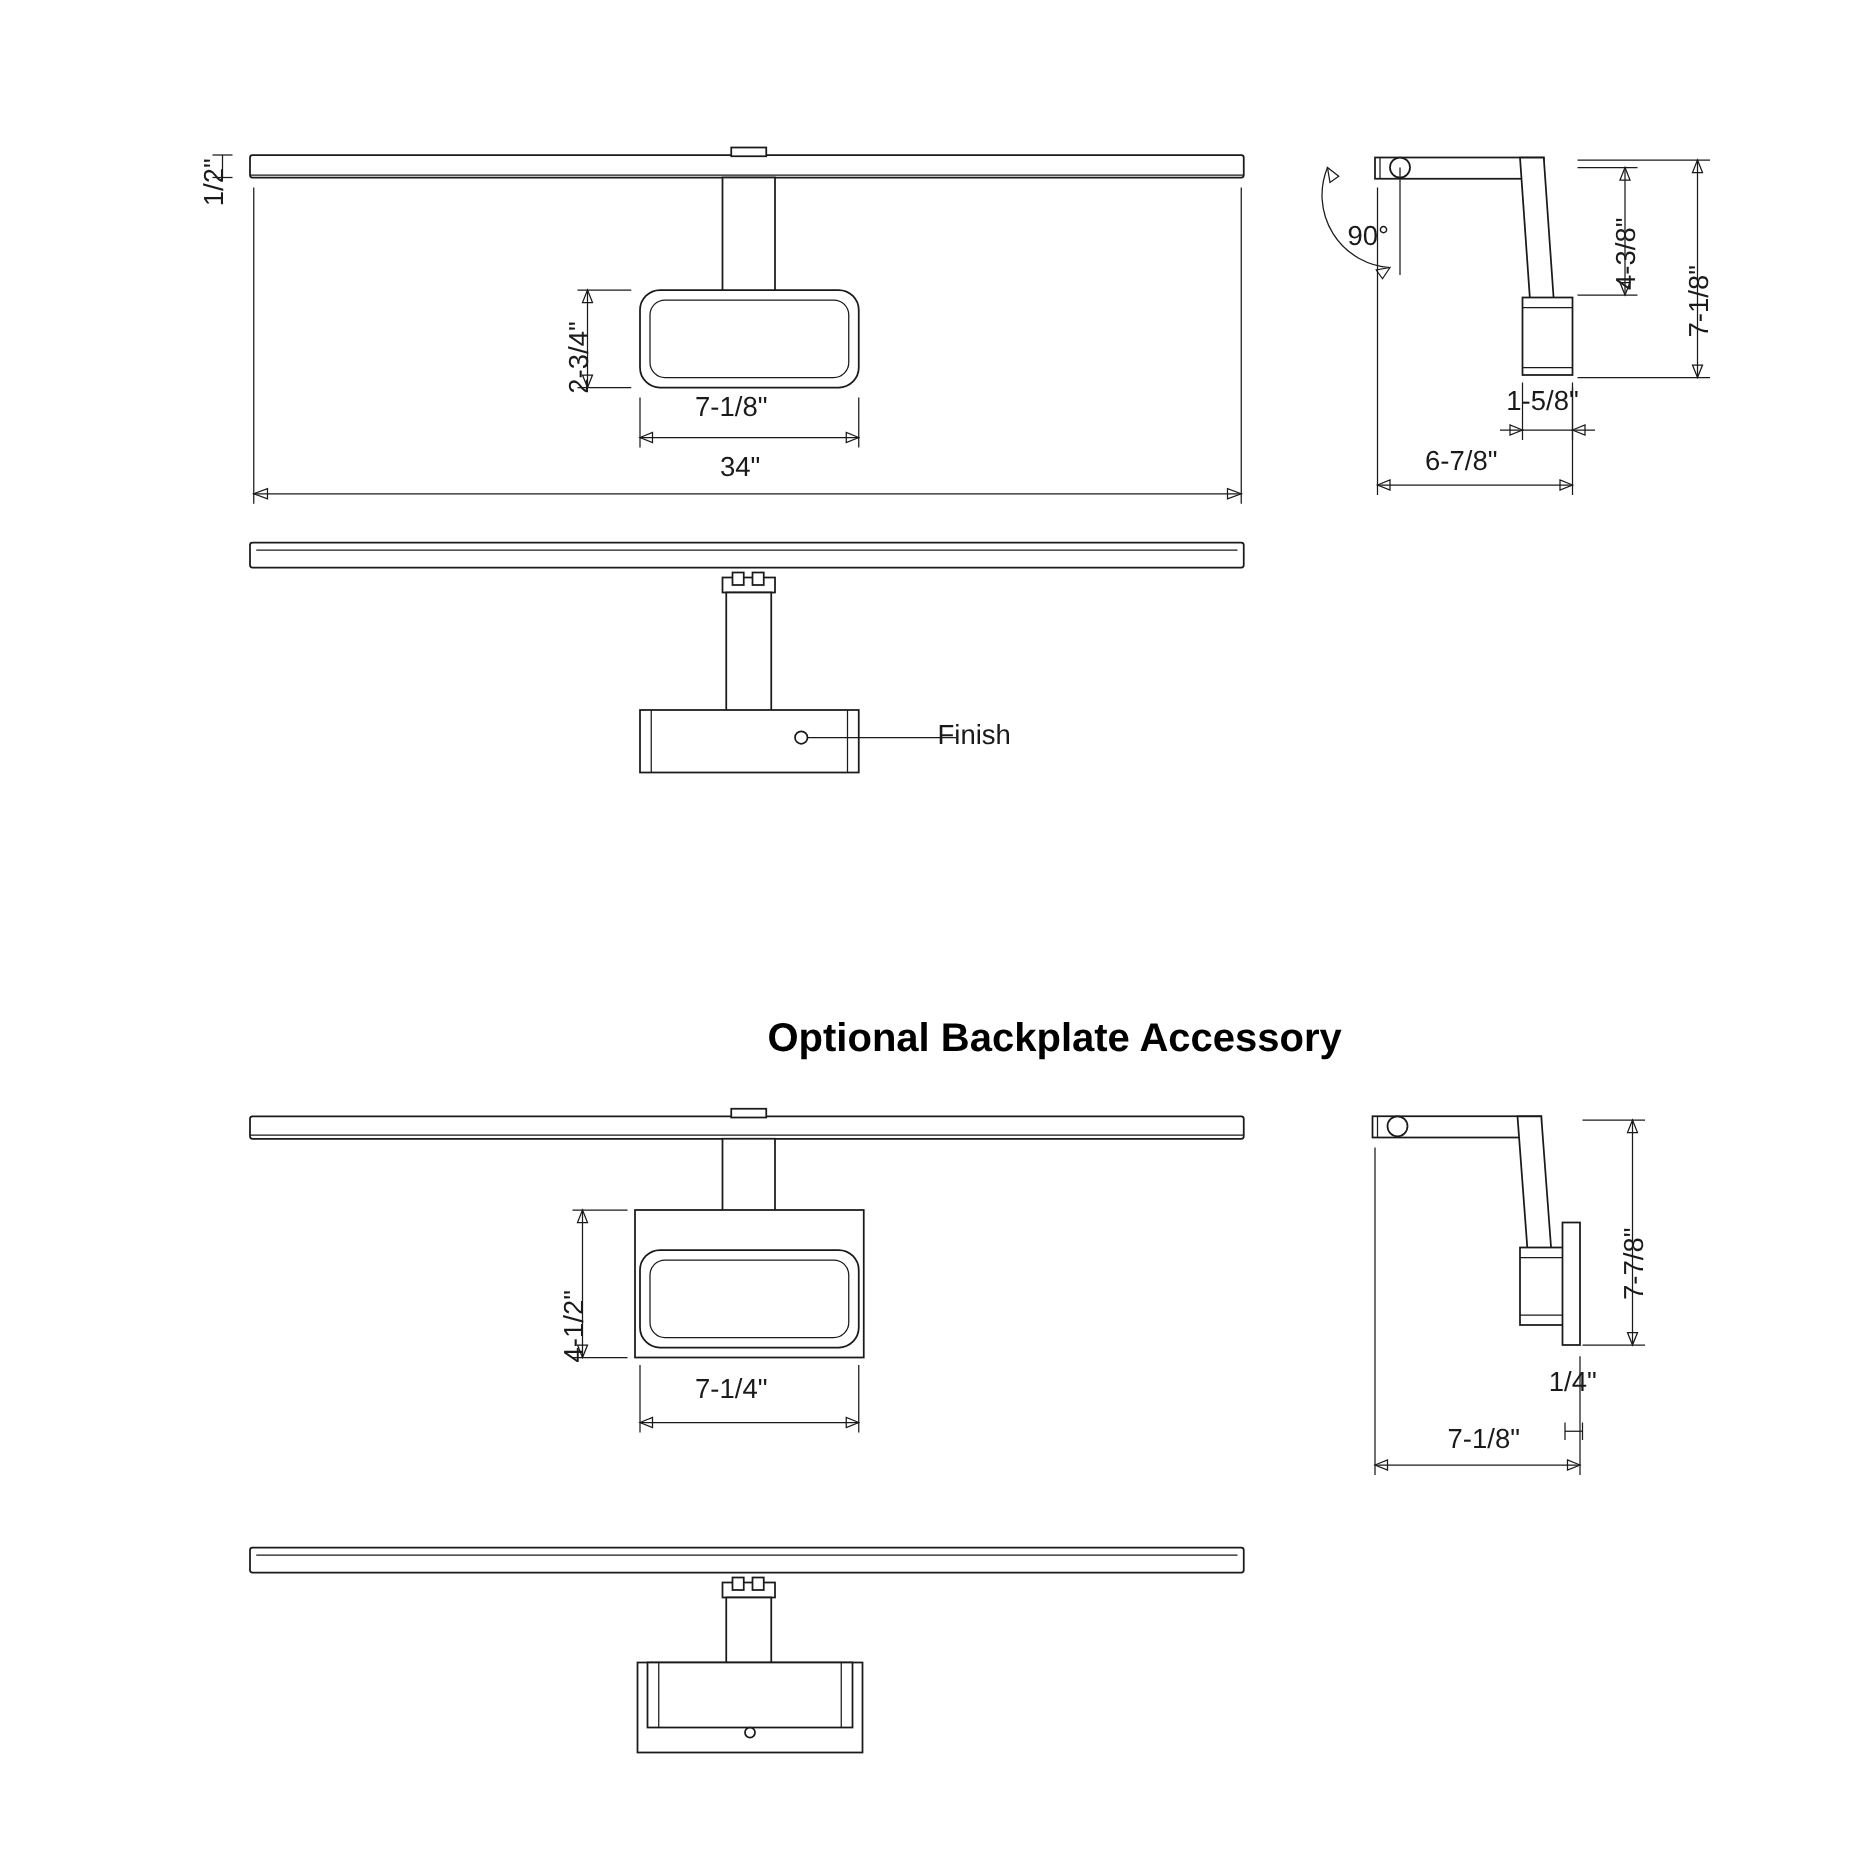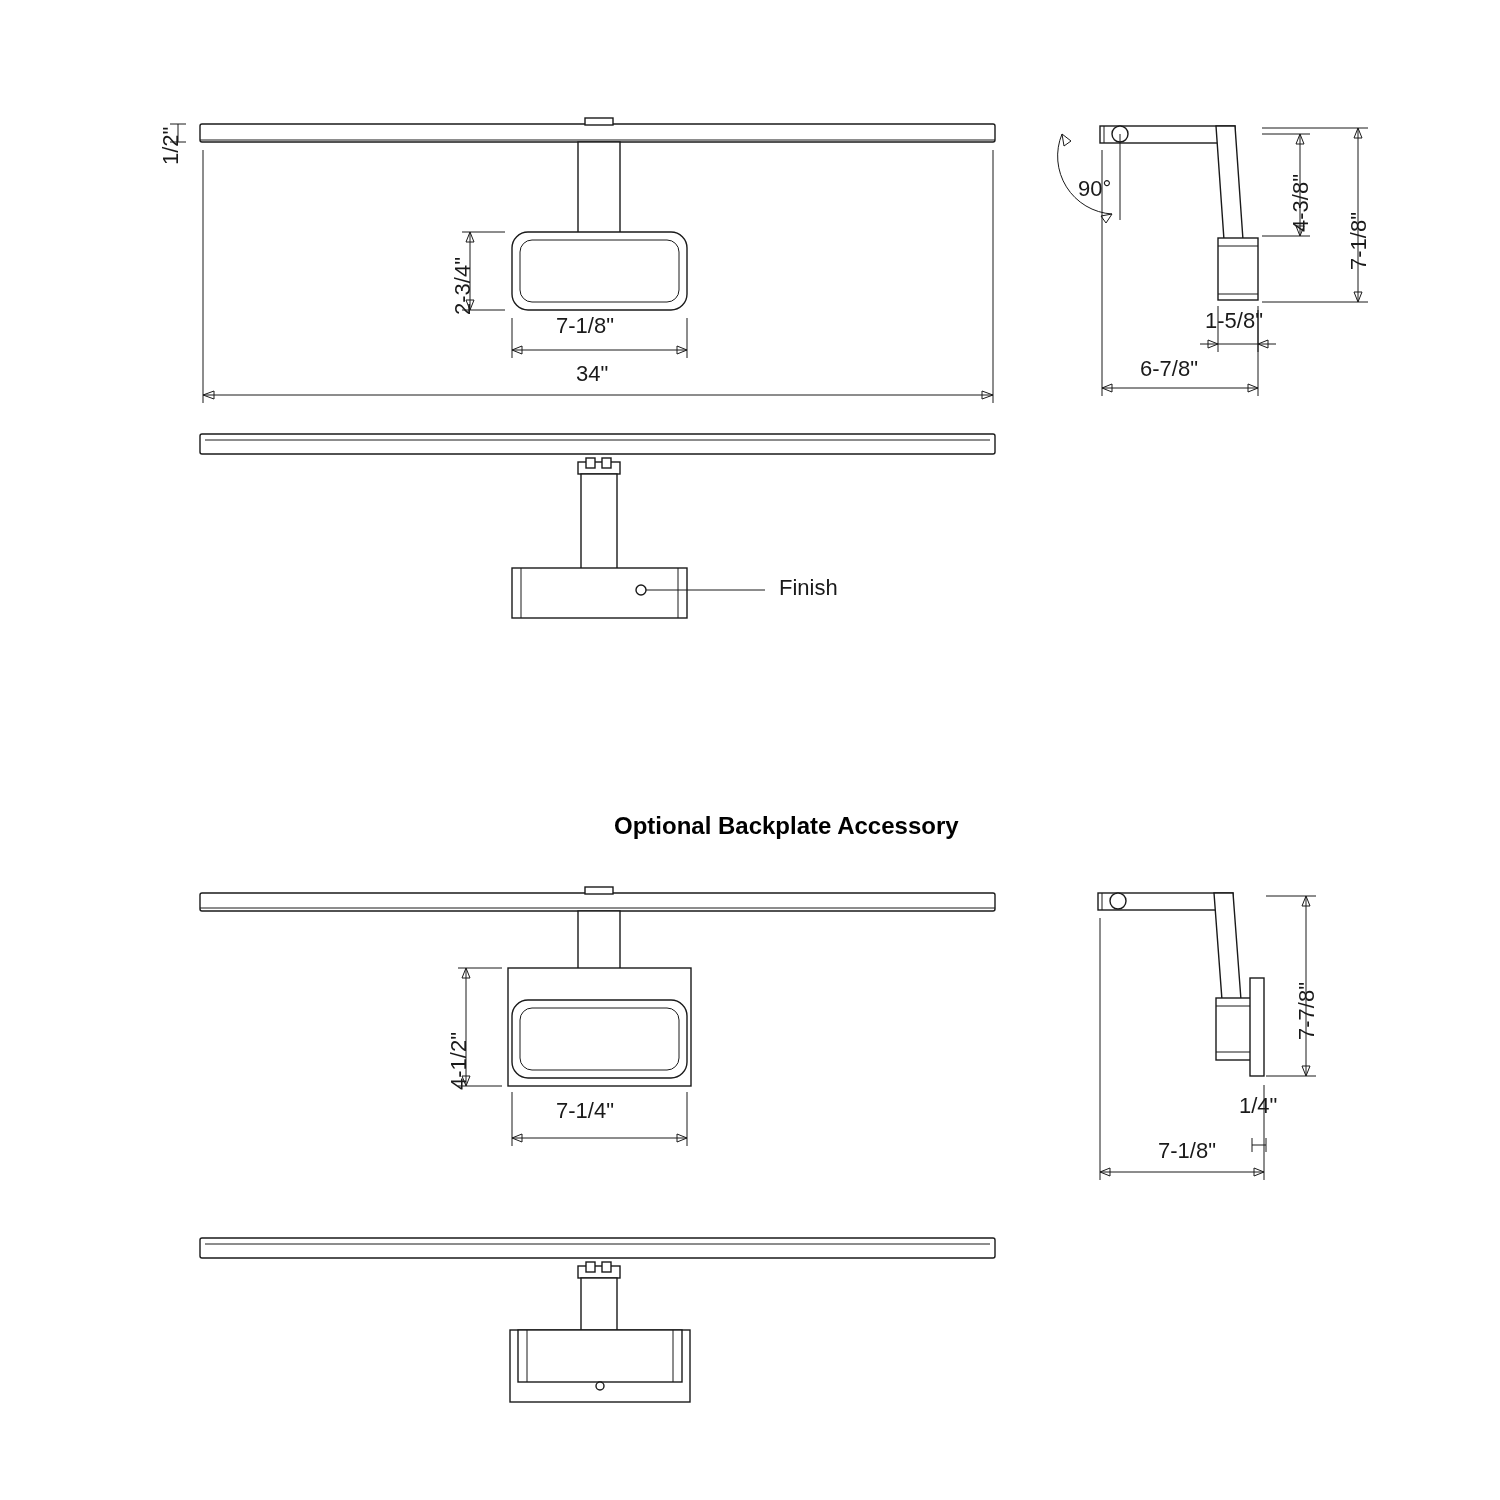--- a/index.html
+++ b/index.html
@@ -54,21 +54,21 @@
     white-space: nowrap;
     line-height: 1;
   }
   .rot {
     transform-origin: 0 0;
     transform: rotate(-90deg);
   }
   .section-title {
     position: absolute;
     font-family: "Liberation Sans", sans-serif;
-    font-size: 24px;
+    font-size: 32px;
     font-weight: bold;
     color: #000000;
     white-space: nowrap;
   }
 </style>
 </head>
 <body>
 
 <div id="sheet">
 
@@ -281,21 +281,21 @@
   <div class="label-box" style="left:1078px; top:178px;">90°</div>
 
   <div class="label-box rot" style="left:1290px; top:232px;">4-3/8"</div>
 
   <div class="label-box rot" style="left:1348px; top:270px;">7-1/8"</div>
 
   <div class="label-box" style="left:1205px; top:310px;">1-5/8"</div>
 
   <div class="label-box" style="left:1140px; top:358px;">6-7/8"</div>
 
-  <div class="label-box" style="left:779px; top:577px;">Finish</div>
+  <div class="label-box" style="left:750px; top:577px;">Finish</div>
 
   <div class="section-title" style="left:614px; top:812px;">Optional Backplate Accessory</div>
 
   <div class="label-box rot" style="left:448px; top:1090px;">4-1/2"</div>
 
   <div class="label-box" style="left:556px; top:1100px;">7-1/4"</div>
 
   <div class="label-box rot" style="left:1296px; top:1040px;">7-7/8"</div>
 
   <div class="label-box" style="left:1239px; top:1095px;">1/4"</div>

